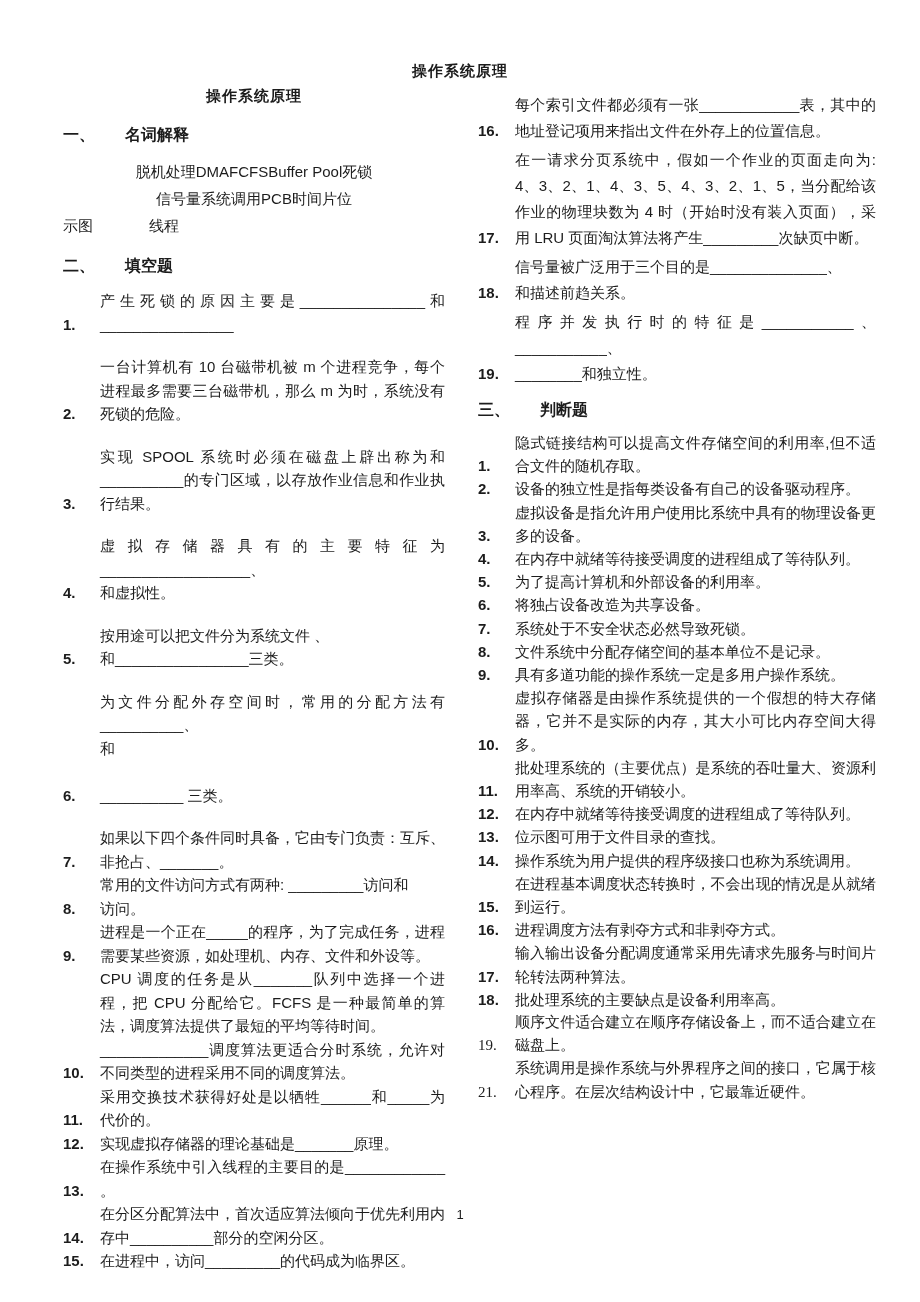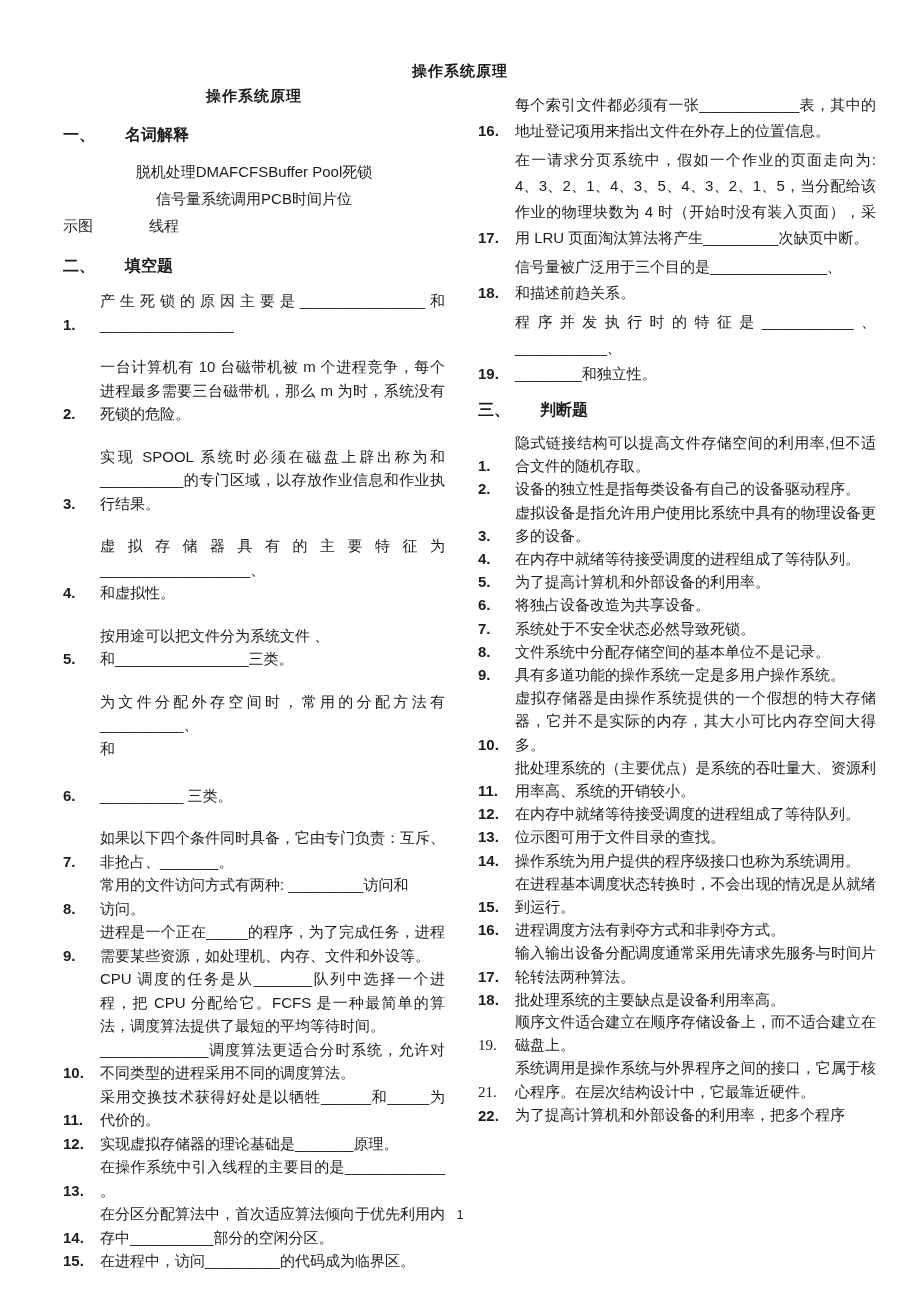--- a/index.html
+++ b/index.html
@@ -328,24 +328,20 @@
             <span class="num">19.</span>
             <span class="txt">顺序文件适合建立在顺序存储设备上，而不适合建立在磁盘上。</span>
           </div>
 
 
           <div class="item serif">
             <span class="num">21.</span>
             <span class="txt">系统调用是操作系统与外界程序之间的接口，它属于核心程序。在层次结构设计中，它最靠近硬件。</span>
           </div>
 
-          <div class="item serif num-bold">
-            <span class="num">22.</span>
-            <span class="txt">为了提高计算机和外部设备的利用率，把多个程序</span>
-          </div>
         </div>
     </div>
 
   </div>
 
   <div class="page-number">1</div>
 
 </div>
 
 </body></html>

